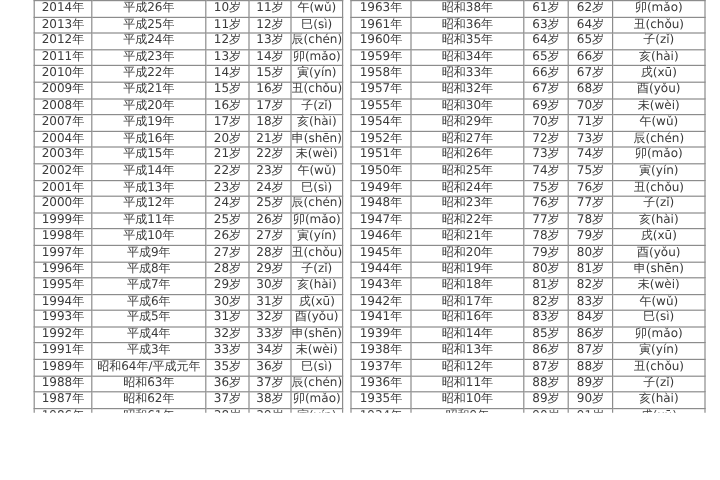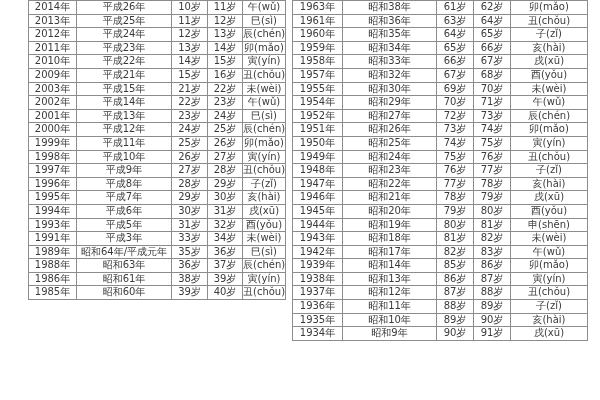--- a/index.html
+++ b/index.html
@@ -89,20 +89,41 @@
           <td>寅(yín)</td>
         </tr>
         <tr>
           <td>2009年</td>
           <td>平成21年</td>
           <td>15岁</td>
           <td>16岁</td>
           <td>丑(chǒu)</td>
         </tr>
         <tr>
+          <td>2008年</td>
+          <td>平成20年</td>
+          <td>16岁</td>
+          <td>17岁</td>
+          <td>子(zǐ)</td>
+        </tr>
+        <tr>
+          <td>2007年</td>
+          <td>平成19年</td>
+          <td>17岁</td>
+          <td>18岁</td>
+          <td>亥(hài)</td>
+        </tr>
+        <tr>
+          <td>2004年</td>
+          <td>平成16年</td>
+          <td>20岁</td>
+          <td>21岁</td>
+          <td>申(shēn)</td>
+        </tr>
+        <tr>
           <td>2003年</td>
           <td>平成15年</td>
           <td>21岁</td>
           <td>22岁</td>
           <td>未(wèi)</td>
         </tr>
         <tr>
           <td>2002年</td>
           <td>平成14年</td>
           <td>22岁</td>
@@ -166,39 +187,53 @@
           <td>戌(xū)</td>
         </tr>
         <tr>
           <td>1993年</td>
           <td>平成5年</td>
           <td>31岁</td>
           <td>32岁</td>
           <td>酉(yǒu)</td>
         </tr>
         <tr>
+          <td>1992年</td>
+          <td>平成4年</td>
+          <td>32岁</td>
+          <td>33岁</td>
+          <td>申(shēn)</td>
+        </tr>
+        <tr>
           <td>1991年</td>
           <td>平成3年</td>
           <td>33岁</td>
           <td>34岁</td>
           <td>未(wèi)</td>
         </tr>
         <tr>
           <td>1989年</td>
           <td>昭和64年/平成元年</td>
           <td>35岁</td>
           <td>36岁</td>
           <td>巳(sì)</td>
         </tr>
         <tr>
           <td>1988年</td>
           <td>昭和63年</td>
           <td>36岁</td>
           <td>37岁</td>
           <td>辰(chén)</td>
+        </tr>
+        <tr>
+          <td>1987年</td>
+          <td>昭和62年</td>
+          <td>37岁</td>
+          <td>38岁</td>
+          <td>卯(mǎo)</td>
         </tr>
         <tr>
           <td>1986年</td>
           <td>昭和61年</td>
           <td>38岁</td>
           <td>39岁</td>
           <td>寅(yín)</td>
         </tr>
         <tr>
           <td>1985年</td>
@@ -346,20 +381,27 @@
           <td>未(wèi)</td>
         </tr>
         <tr>
           <td>1942年</td>
           <td>昭和17年</td>
           <td>82岁</td>
           <td>83岁</td>
           <td>午(wǔ)</td>
         </tr>
         <tr>
+          <td>1941年</td>
+          <td>昭和16年</td>
+          <td>83岁</td>
+          <td>84岁</td>
+          <td>巳(sì)</td>
+        </tr>
+        <tr>
           <td>1939年</td>
           <td>昭和14年</td>
           <td>85岁</td>
           <td>86岁</td>
           <td>卯(mǎo)</td>
         </tr>
         <tr>
           <td>1938年</td>
           <td>昭和13年</td>
           <td>86岁</td>

